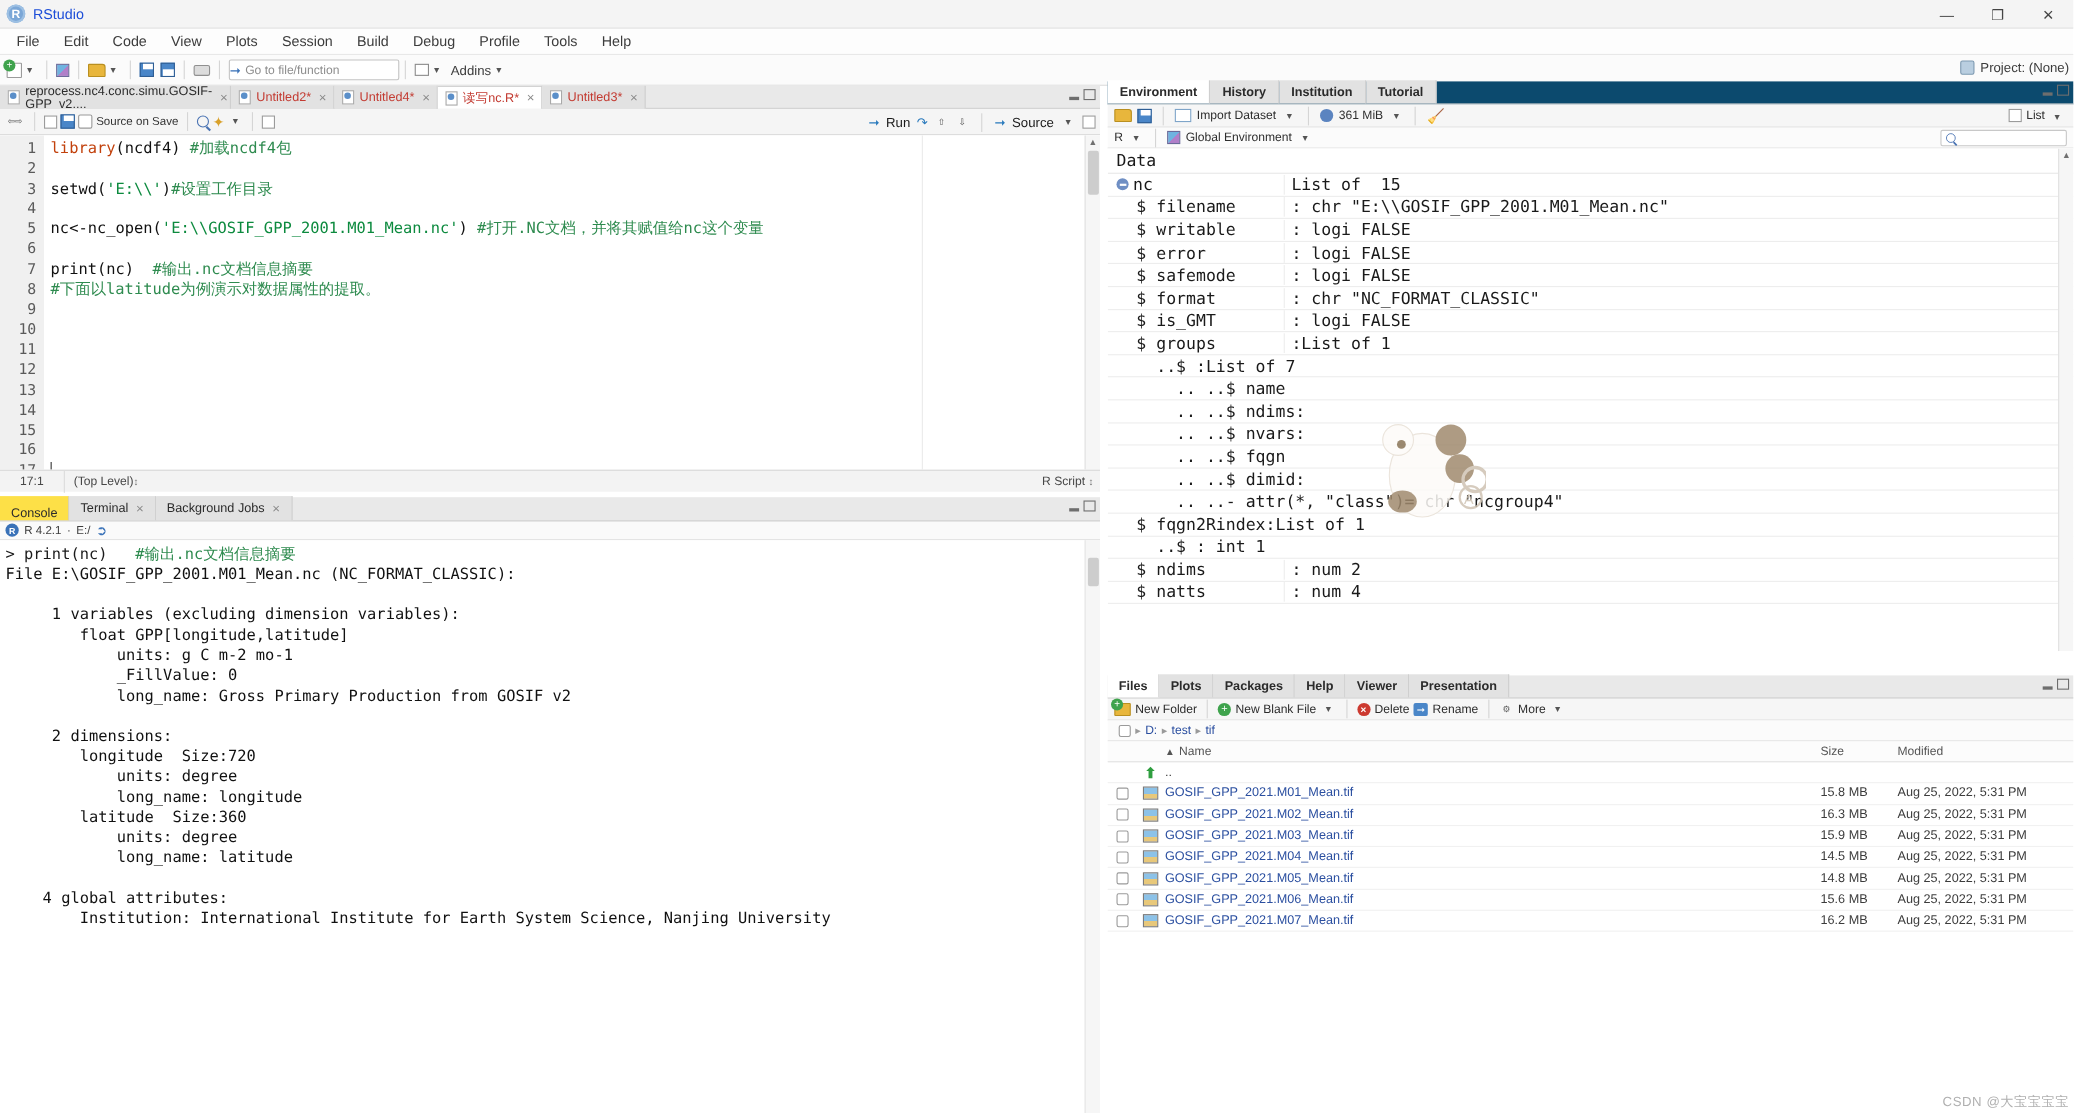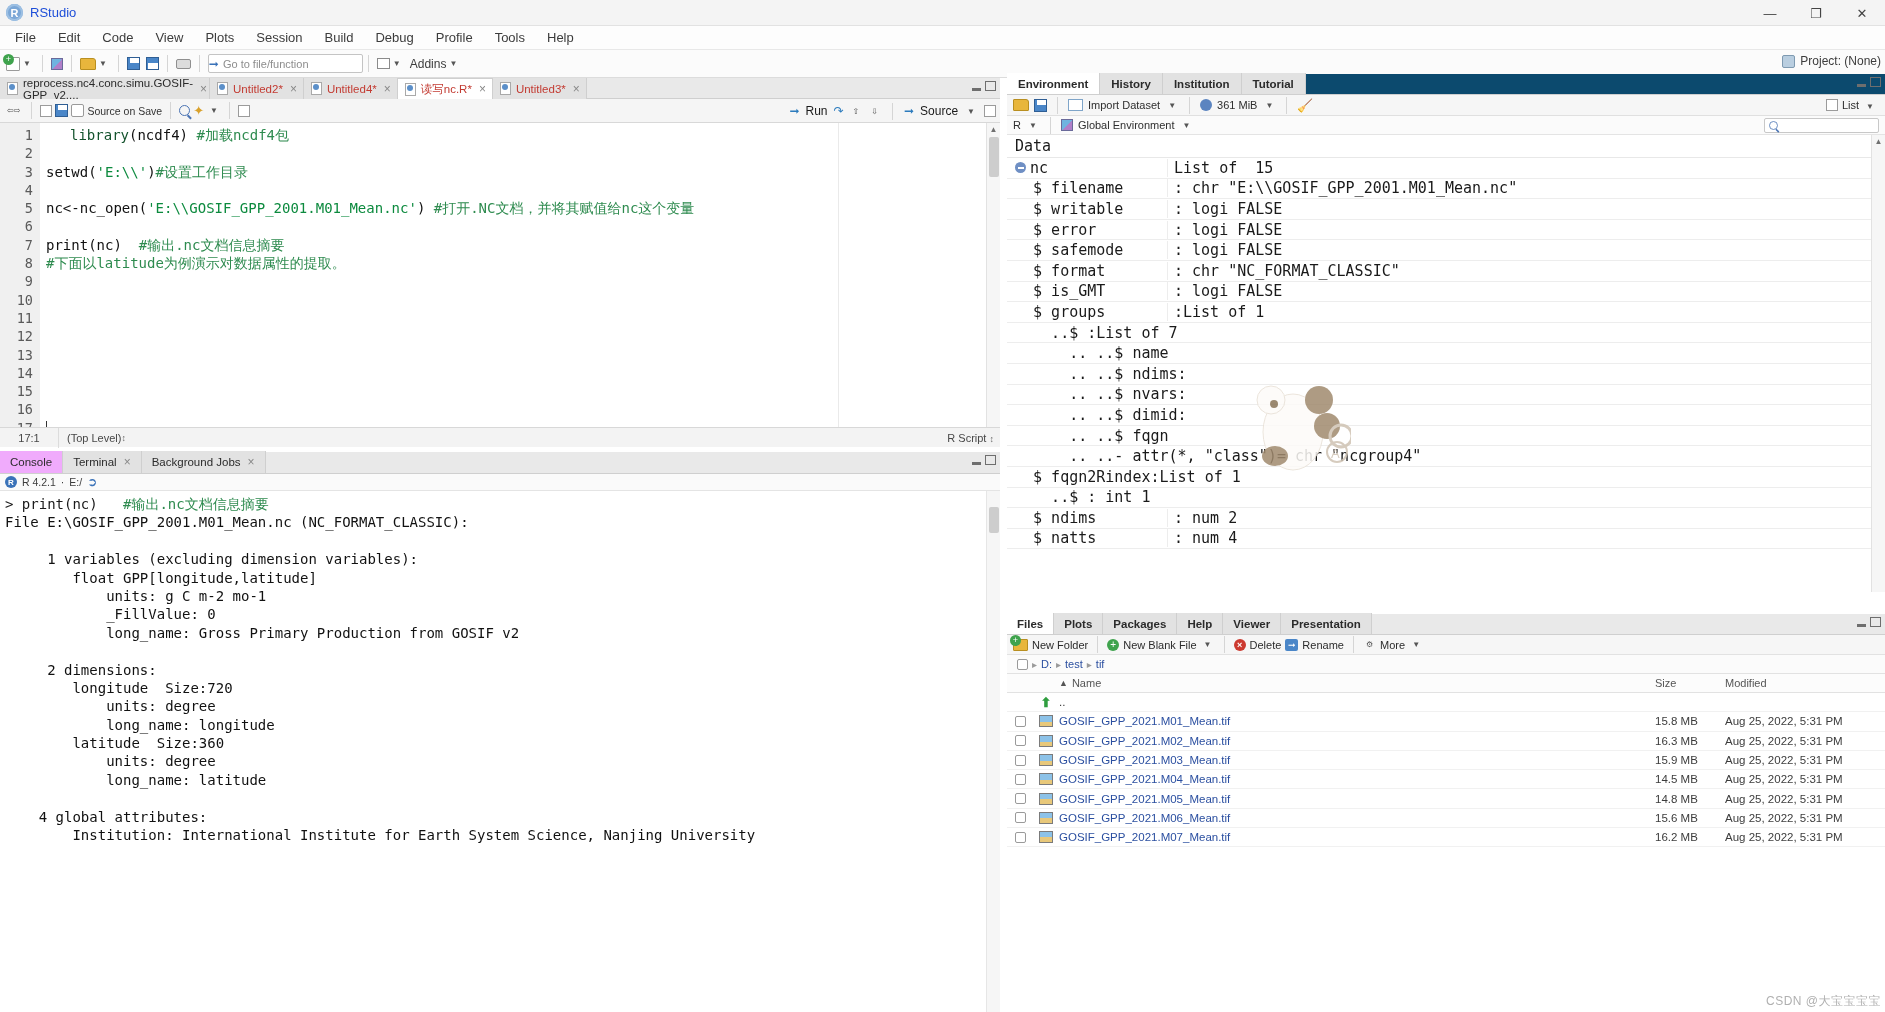--- a/index.html
+++ b/index.html
@@ -96,21 +96,21 @@
     width: 40px; background: #f0f0f0; color: #5a5a5a;
     font-family: "DejaVu Sans Mono", monospace; font-size: 13.5px;
     text-align: right; padding-top: 3px; flex: none;
   }
   .gutter div { height: 18.3px; line-height: 18.3px; padding-right: 7px; }
   .code {
     flex: 1; font-family: "DejaVu Sans Mono", monospace; font-size: 14px;
     padding-top: 3px; padding-left: 6px; white-space: pre; position: relative;
   }
   .code div { height: 18.3px; line-height: 18.3px; }
-  .k-fn { color: #14532d; margin-left: 24px; }
+  .k-fn { color: #c2410c; }
   .k-str { color: #0c8a3e; }
   .k-cmt { color: #2e8b4f; }
   .k-pl { color: #111; }
   .caret-line { display: inline-block; width: 1px; height: 14px; background: #333; vertical-align: -2px; }
   .vscroll {
     position: absolute; right: 0; top: 0; width: 14px; height: 100%;
     background: #f6f6f6; border-left: 1px solid #e2e2e2;
   }
   .vscroll .arr { height: 13px; text-align: center; font-size: 8px; color: #707070; line-height: 13px; }
   .vscroll .thumb { position: absolute; left: 2px; top: 14px; width: 10px; height: 40px; background: #cdcdcd; border-radius: 2px; }
@@ -123,21 +123,21 @@
   .srcstatus .pos { width: 58px; text-align: center; }
   .srcstatus .sep { width: 1px; height: 20px; background: #dcdcdc; }
   .srcstatus .scope { padding-left: 8px; }
   .srcstatus .rtype { position: absolute; right: 6px; }
   .updown { font-size: 9px; color: #6a6a6a; }
 
   
   #console-pane { left: 0; top: 452px; width: 1000px; height: 560px; }
   .contabs { height: 22px; background: #e9e9e9; border-bottom: 1px solid #cfcfcf; display: flex; align-items: flex-end; position: relative; }
   .contab { height: 22px; display: flex; align-items: center; gap: 5px; padding: 0 10px; font-size: 11.5px; color: #2b2b2b; border-right: 1px solid #cfcfcf; background: #e2e2e2; }
-  .contab.active { background: #f0abfc; }
+  .contab.active { background: #fde047; align-items: flex-end; }
   .conbar { height: 17px; background: #fafafa; border-bottom: 1px solid #e4e4e4; display: flex; align-items: center; gap: 5px; padding-left: 5px; font-size: 10.5px; color: #3c3c3c; }
   .rbadge { width: 12px; height: 12px; border-radius: 50%; background: #3a72b8; color: #fff; font-size: 8px; font-weight: bold; display: flex; align-items: center; justify-content: center; }
   .console-out {
     height: 514px; overflow: hidden; position: relative;
     font-family: "DejaVu Sans Mono", monospace; font-size: 14px; color: #111;
     padding: 4px 0 0 5px; white-space: pre;
   }
   .console-out div { height: 18.4px; line-height: 18.4px; }
   .c-prompt { color: #1a1a1a; }
   .c-cmt { color: #2e8b4f; }
@@ -475,22 +475,22 @@
           <div class="env-row"><div class="ename"><span>  $ writable</span></div><div class="eval">: logi FALSE</div></div>
           <div class="env-row"><div class="ename"><span>  $ error</span></div><div class="eval">: logi FALSE</div></div>
           <div class="env-row"><div class="ename"><span>  $ safemode</span></div><div class="eval">: logi FALSE</div></div>
           <div class="env-row"><div class="ename"><span>  $ format</span></div><div class="eval">: chr "NC_FORMAT_CLASSIC"</div></div>
           <div class="env-row"><div class="ename"><span>  $ is_GMT</span></div><div class="eval">: logi FALSE</div></div>
           <div class="env-row"><div class="ename"><span>  $ groups</span></div><div class="eval">:List of 1</div></div>
           <div class="env-row noborderl"><div class="ename" style="width: auto; flex: 1 1 0%;"><span>    ..$ :List of 7</span></div></div>
           <div class="env-row noborderl"><div class="ename" style="width: auto; flex: 1 1 0%;"><span>      .. ..$ name</span></div></div>
           <div class="env-row noborderl"><div class="ename" style="width: auto; flex: 1 1 0%;"><span>      .. ..$ ndims:</span></div></div>
           <div class="env-row noborderl"><div class="ename" style="width: auto; flex: 1 1 0%;"><span>      .. ..$ nvars:</span></div></div>
+          <div class="env-row noborderl"><div class="ename" style="width: auto; flex: 1 1 0%;"><span>      .. ..$ fqgn</span></div></div>
           <div class="env-row noborderl"><div class="ename" style="width: auto; flex: 1 1 0%;"><span>      .. ..$ dimid:</span></div></div>
-          <div class="env-row noborderl"><div class="ename" style="width: auto; flex: 1 1 0%;"><span>      .. ..$ fqgn</span></div></div>
           <div class="env-row noborderl"><div class="ename" style="width: auto; flex: 1 1 0%;"><span>      .. ..- attr(*, "class")= chr "ncgroup4"</span></div></div>
           <div class="env-row noborderl"><div class="ename" style="width: auto; flex: 1 1 0%;"><span>  $ fqgn2Rindex:List of 1</span></div></div>
           <div class="env-row noborderl"><div class="ename" style="width: auto; flex: 1 1 0%;"><span>    ..$ : int 1</span></div></div>
           <div class="env-row"><div class="ename"><span>  $ ndims</span></div><div class="eval">: num 2</div></div>
           <div class="env-row"><div class="ename"><span>  $ natts</span></div><div class="eval">: num 4</div></div>
         </div>
       <div class="vscroll" style="top:0;">
         <div class="arr">▲</div>
       </div>
     </div>

